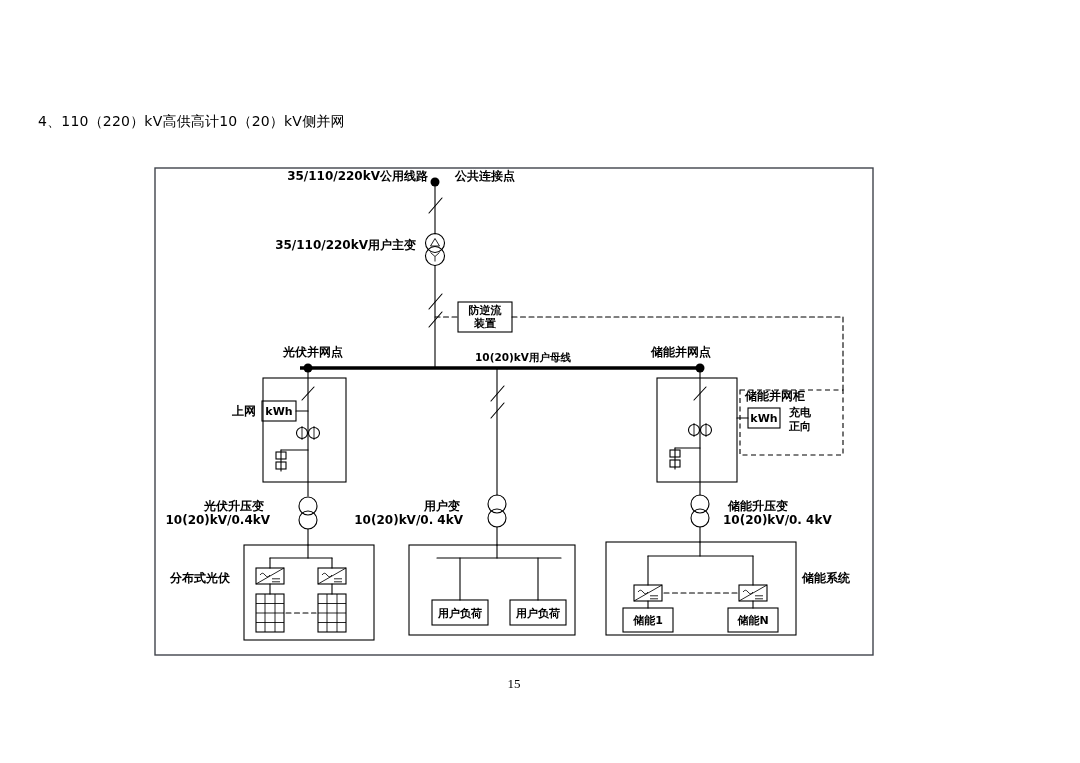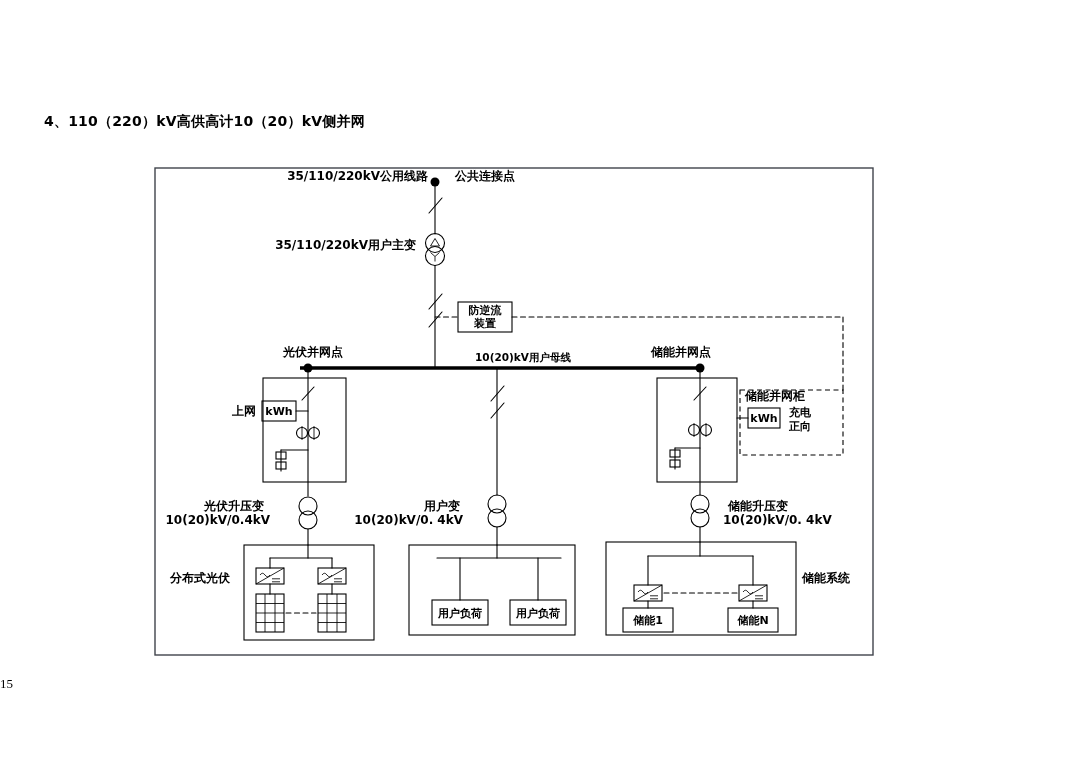--- a/index.html
+++ b/index.html
@@ -1,20 +1,20 @@
 <!DOCTYPE html>
 <html><head>
 <meta charset="utf-8">
 <style>
   html,body{margin:0;padding:0}
   body{width:1080px;height:763px;background:#ffffff;position:relative;
        font-family:"DejaVu Sans",sans-serif;overflow:hidden}
-  .page-title{position:absolute;left:44px;top:113px;font-size:14px;font-weight:bold;
+  .page-title{position:absolute;left:38px;top:113px;font-size:14px;font-weight:normal;
               color:#000;letter-spacing:.2px;white-space:nowrap}
-  .page-number{position:absolute;left:0;top:676px;width:1028px;text-align:left;
+  .page-number{position:absolute;left:0;top:676px;width:1028px;text-align:center;
                font-size:13px;color:#000;font-family:"Liberation Serif",serif}
   svg{position:absolute;left:0;top:0}
   .ln{stroke:#000;stroke-width:1.1;fill:none;stroke-linecap:round}
   .thin{stroke:#000;stroke-width:.85;fill:none}
   .bus{stroke:#000;stroke-width:3.6;fill:none}
   .bx{fill:none;stroke:#000;stroke-width:1.1}
   .frame{fill:none;stroke:#40444c;stroke-width:1.4}
   .dash{stroke-dasharray:5 3.5}
   .nd{fill:#000;stroke:none}
   text{font-family:"DejaVu Sans",sans-serif;font-weight:bold;fill:#000}

